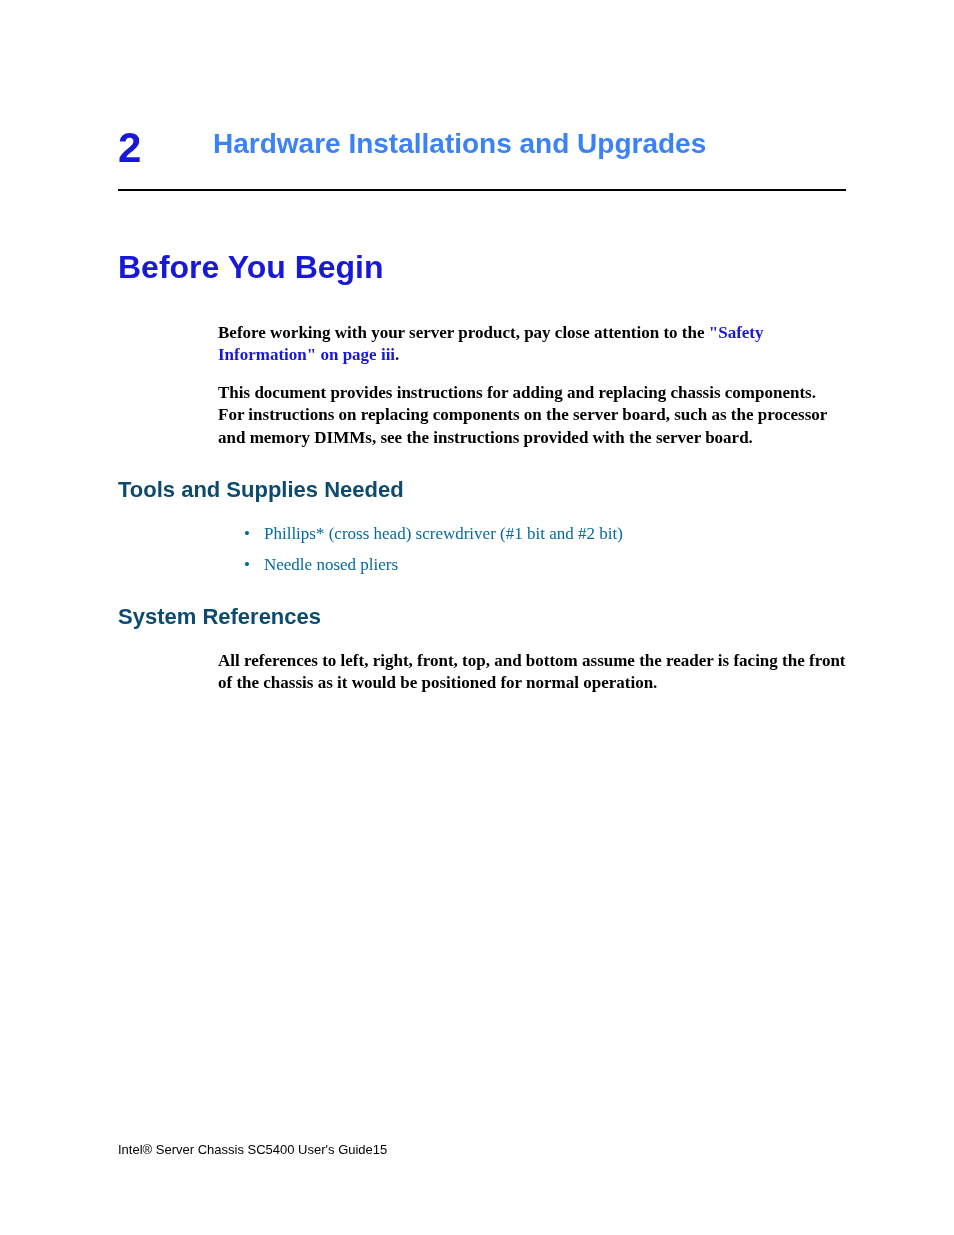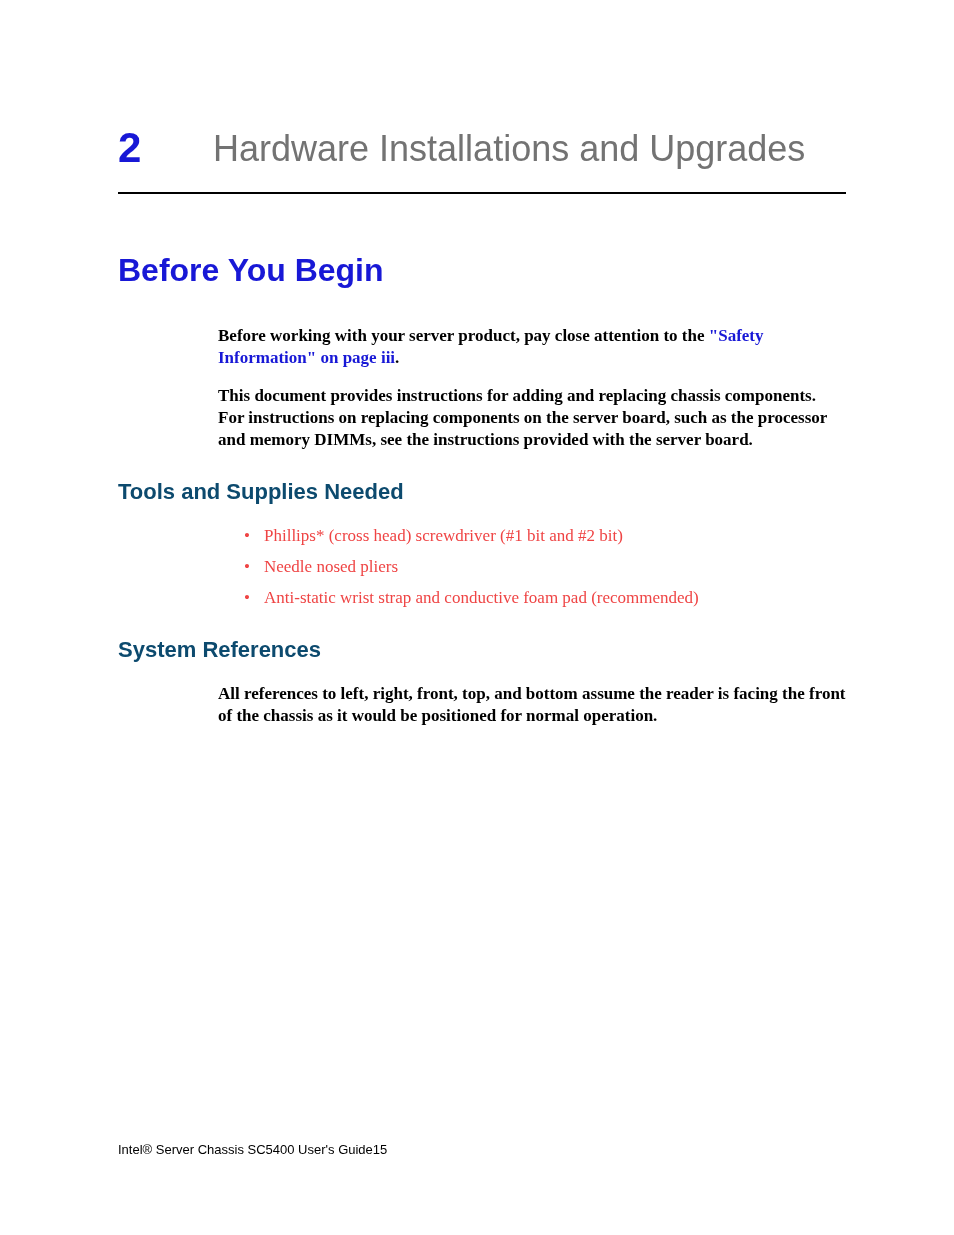--- a/index.html
+++ b/index.html
@@ -24,23 +24,23 @@
     }
     .chapter-number {
       color: #1818d6;
       font-size: 42px;
       font-weight: bold;
       width: 95px;
       flex-shrink: 0;
       line-height: 1.1;
     }
     .chapter-title {
-      color: #737373;
-      font-size: 36px;
-      font-weight: normal;
+      color: #3b82f6;
+      font-size: 28px;
+      font-weight: bold;
       line-height: 1.35;
     }
     .section-h1 {
       color: #1818d6;
       font-size: 32px;
       font-weight: bold;
       margin-bottom: 36px;
     }
     .section-h2 {
       color: #0c4a6e;
@@ -58,21 +58,21 @@
       margin-bottom: 16px;
       font-weight: bold;
     }
     .link-text {
       color: #1818d6;
     }
     .bullet-list {
       font-family: "Times New Roman", Times, serif;
       font-size: 17px;
       line-height: 1.3;
-      color: #ef4444;
+      color: #0369a1;
       margin-left: 108px;
       list-style: none;
       margin-top: 12px;
     }
     .bullet-list li {
       padding-left: 38px;
       position: relative;
       margin-bottom: 9px;
     }
     .bullet-list li::before {
@@ -107,21 +107,20 @@
   <span>Before working with your server product, pay close attention to the </span><span class="link-text">"Safety Information" on page iii</span><span>.</span>
 </p>
 
 <p class="body-text">This document provides instructions for adding and replacing chassis components. For instructions on replacing components on the server board, such as the processor and memory DIMMs, see the instructions provided with the server board.</p>
 
 <h2 class="section-h2">Tools and Supplies Needed</h2>
 
 <ul class="bullet-list">
   <li>Phillips* (cross head) screwdriver (#1 bit and #2 bit)</li>
   <li>Needle nosed pliers</li>
-  <li>Anti-static wrist strap and conductive foam pad (recommended)</li>
 </ul>
 
 <h2 class="section-h2">System References</h2>
 
 <p class="body-text">All references to left, right, front, top, and bottom assume the reader is facing the front of the chassis as it would be positioned for normal operation.</p>
 
 <div class="footer">
   <span>Intel® Server Chassis SC5400 User's Guide</span>
   <span>15</span>
 </div>

